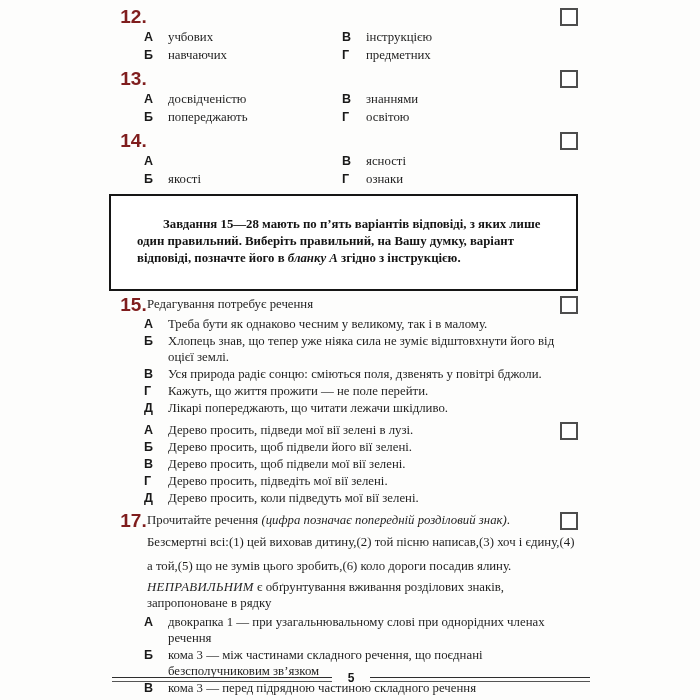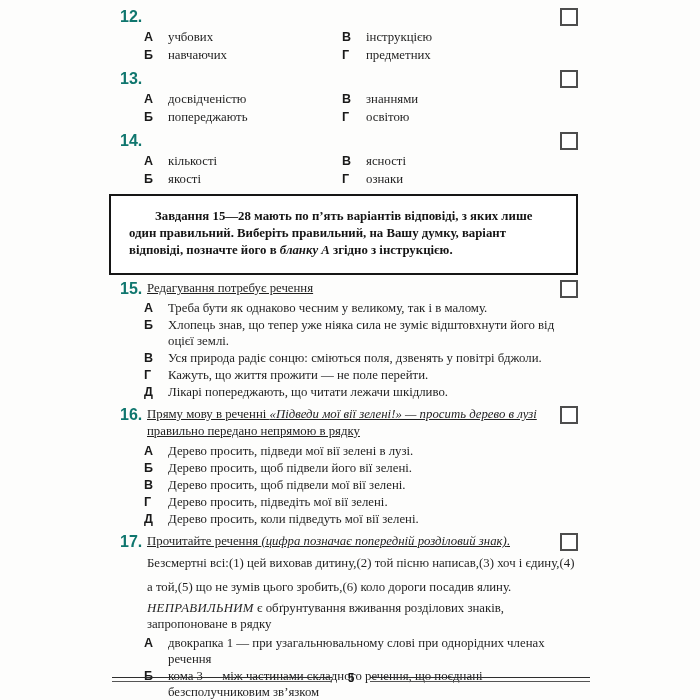--- a/index.html
+++ b/index.html
@@ -9,23 +9,23 @@
     color:#1f1f1f; font-size:12.8px;
     -webkit-font-smoothing:antialiased;
   }
   .page { position:relative; width:700px; height:700px; overflow:hidden; }
   .content { position:absolute; left:120px; top:8px; width:456px; }
 
   .q { position:relative; margin-bottom:6px; }
   .q-head { display:flex; line-height:17px; padding-right:26px; }
   .q-num {
     flex:0 0 27px; font-family:"Liberation Sans","DejaVu Sans",sans-serif;
-    font-weight:bold; font-size:16px; color:#0f766e;
-  }
-  .q-stem { flex:1;text-decoration:underline; }
+    font-weight:bold; font-size:19px; color:#7f1d1d;text-align:center;
+  }
+  .q-stem { flex:1; }
   .checkbox {
     position:absolute; right:-2px; top:0; width:14px; height:14px;
     border:2px solid #4d4d4d; background:#fff; cursor:pointer;
   }
 
   .opts { margin:3px 0 0 24px; }
   .opts-grid { display:grid; grid-template-columns:198px 1fr; }
   .opt { display:flex; line-height:17px; margin-bottom:0; }
   .opts-single .opt { line-height:16px; margin-bottom:1px; }
   .opt-letter {
@@ -34,21 +34,21 @@
   }
   .opt-text { flex:1; }
   .opts-grid .opt { line-height:18px; }
 
   .instruction-box {
     margin:5px 0 5px -11px; width:445px;
     border:2px solid #161616; background:#fff;
     padding:4px 10px 6px 10px;
     font-weight:bold; line-height:17px; color:#141414;
   }
-  .instruction-box p { margin:8px; text-indent:26px; }
+  .instruction-box p { margin:16px; text-indent:26px; }
 
   .passage { margin:1px 0 1px 27px; line-height:24px; }
   .followup { margin:1px 0 1px 27px; line-height:16px; }
   .caps { letter-spacing:0.3px;font-style:italic; }
 
   .footer {
     position:absolute; left:112px; top:672px; width:478px;
     display:flex; align-items:center;
   }
   .footer-line { flex:1; height:3px; border-top:1px solid #2e2e2e; border-bottom:1px solid #555; }
@@ -118,21 +118,20 @@
 
     <div class="q">
       <div class="q-head">
         <span class="q-num">14.</span>
         <span class="q-stem"></span>
       </div>
       <span class="checkbox"></span>
       <div class="opts opts-grid">
         <div class="opt">
           <span class="opt-letter">А</span>
-          <span class="opt-text">кількості</span>
         </div>
         <div class="opt">
           <span class="opt-letter">В</span>
           <span class="opt-text">ясності</span>
         </div>
         <div class="opt">
           <span class="opt-letter">Б</span>
           <span class="opt-text">якості</span>
         </div>
         <div class="opt">
@@ -170,24 +169,20 @@
           <span class="opt-text">Кажуть, що життя прожити — не поле перейти.</span>
         </div>
         <div class="opt">
           <span class="opt-letter">Д</span>
           <span class="opt-text">Лікарі попереджають, що читати лежачи шкідливо.</span>
         </div>
       </div>
     </div>
 
     <div class="q">
-      <div class="q-head">
-        <span class="q-num">16.</span>
-        <span class="q-stem"><span>Пряму мову в реченні </span><i>«Підведи мої вії зелені!» — просить дерево в лузі</i><span> правильно передано непрямою в рядку</span></span>
-      </div>
       <span class="checkbox"></span>
       <div class="opts opts-single">
         <div class="opt">
           <span class="opt-letter">А</span>
           <span class="opt-text">Дерево просить, підведи мої вії зелені в лузі.</span>
         </div>
         <div class="opt">
           <span class="opt-letter">Б</span>
           <span class="opt-text">Дерево просить, щоб підвели його вії зелені.</span>
         </div>

